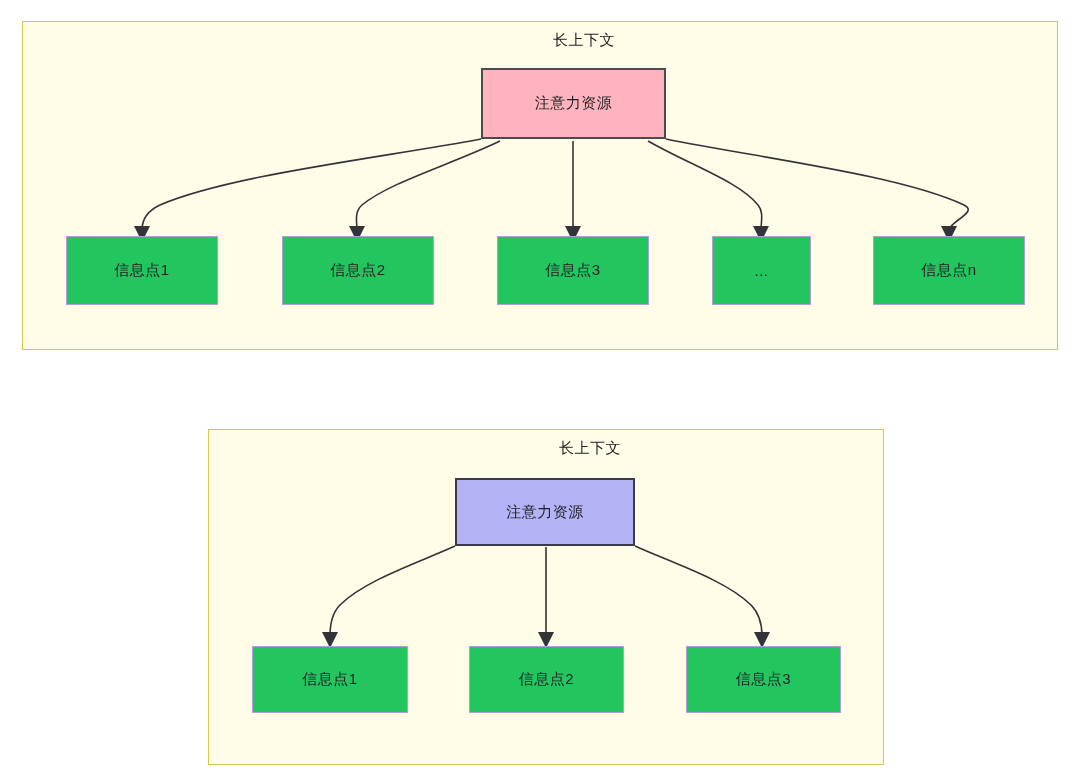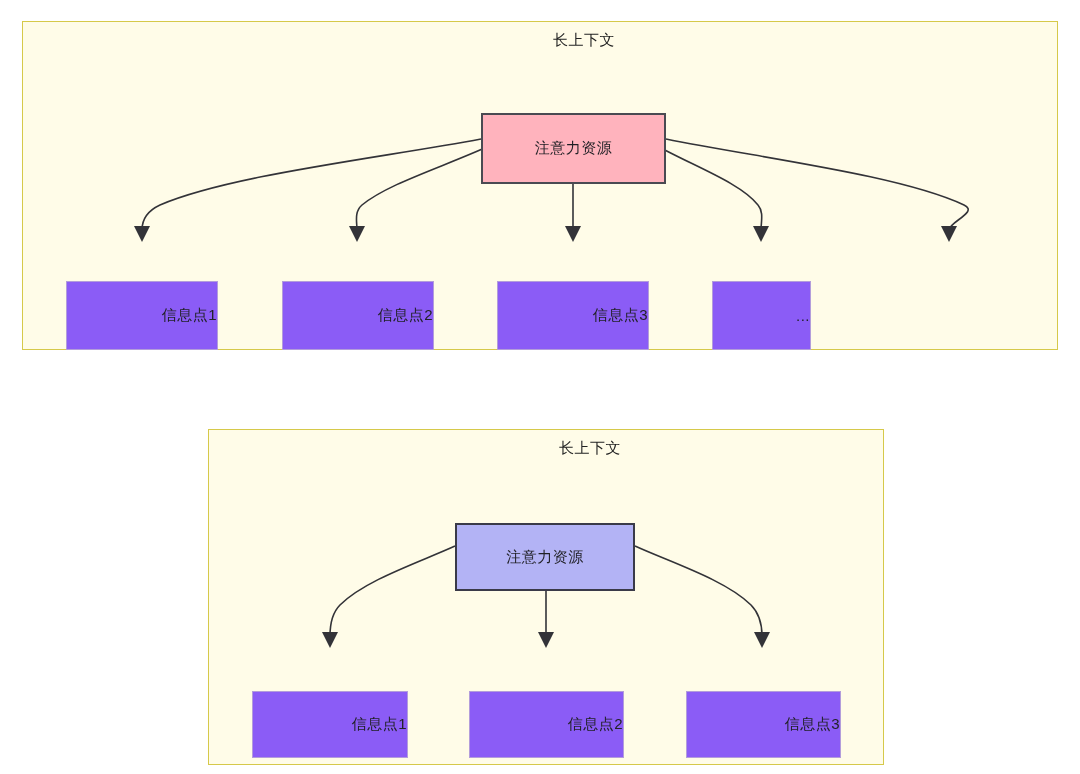--- a/index.html
+++ b/index.html
@@ -45,37 +45,35 @@
 
   .node {
     position: absolute;
     box-sizing: border-box;
     display: flex;
     align-items: center;
     justify-content: center;
     font-size: 15px;
     letter-spacing: 0.5px;
     white-space: nowrap;
-    margin-top: 45px;
   }
   .node-root-long {
     background: #ffb3bd;
     border: 2.2px solid #4a4a52;
     color: #1f1f24;
   }
   .node-root-short {
     background: #b3b3f5;
     border: 2.2px solid #3a3a48;
     color: #1f1f24;
   }
   .node-leaf {
-    background: #8b5cf6;
+    background: #22c55e;
     border: 1.6px solid #b39ddb;
     color: #222228;
-    justify-content: flex-end;
   }
 
   svg.edges {
     position: absolute;
     left: 0; top: 0;
     width: 1080px;
     height: 774px;
     pointer-events: none;
     overflow: visible;
   }
@@ -118,20 +116,23 @@
   </div>
   <div class="node node-leaf" style="left:282px; top:236px; width:152px; height:69px;">
     <span>信息点2</span>
   </div>
   <div class="node node-leaf" style="left:497px; top:236px; width:152px; height:69px;">
     <span>信息点3</span>
   </div>
   <div class="node node-leaf" style="left:712px; top:236px; width:99px; height:69px;">
     <span>...</span>
   </div>
+  <div class="node node-leaf" style="left:873px; top:236px; width:152px; height:69px;">
+    <span>信息点n</span>
+  </div>
 
   <div class="panel" id="panel-short">
     <div class="panel-title">长上下文</div>
   </div>
 
   <svg class="edges">
     <path class="edge" d="M 455 546 C 420 562 365 580 340 605 C 331 614 330 626 330 636"></path>
     <path class="edge" d="M 546 547 L 546 636"></path>
     <path class="edge" d="M 635 546 C 670 562 726 580 751 605 C 760 614 762 626 762 636"></path>
     <polygon points="330,648 322,632 338,632" fill="#333338"></polygon>

